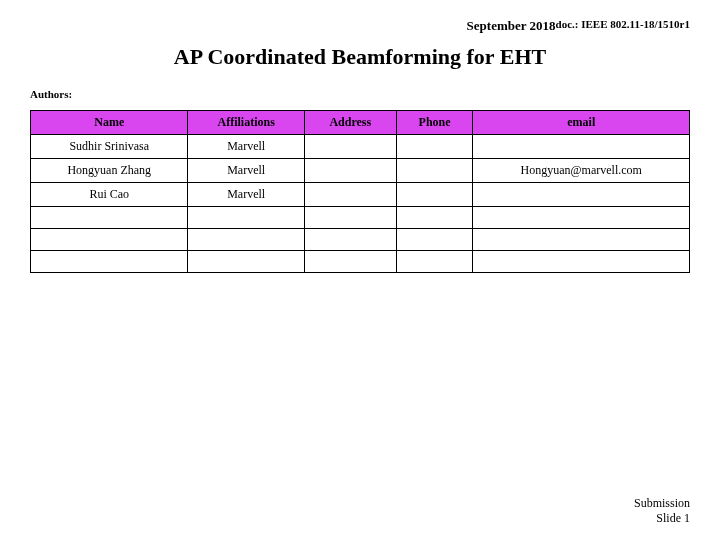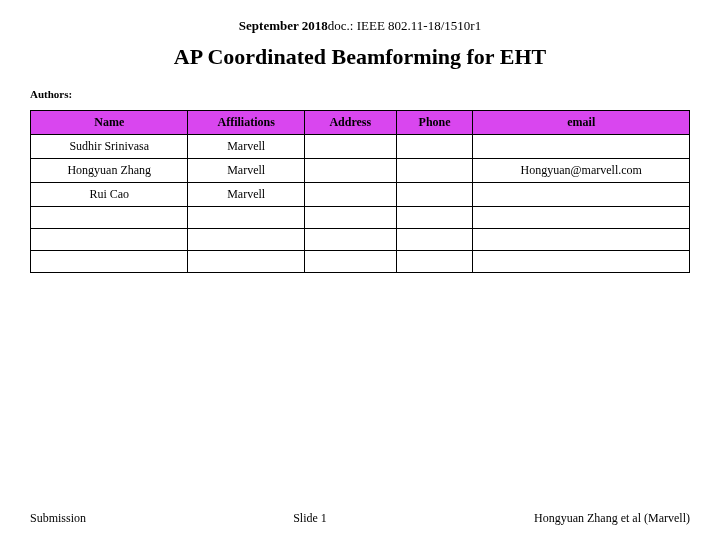--- a/index.html
+++ b/index.html
@@ -21,33 +21,33 @@
     .page {
       width: 720px;
       height: 540px;
       padding: 18px 30px 14px 30px;
       display: flex;
       flex-direction: column;
     }
 
     .header {
       display: flex;
-      justify-content: center;
+      justify-content: flex-end;
       align-items: flex-start;
       margin-bottom: 10px;
     }
 
     .header-left {
       font-size: 13px;
       font-weight: bold;
     }
 
     .header-right {
-      font-size: 13px;
-      font-weight: normal;
+      font-size: 11px;
+      font-weight: bold;
     }
 
     .title-section {
       text-align: center;
       margin-bottom: 10px;
     }
 
     .main-title {
       font-size: 22px;
       font-weight: bold;
@@ -88,20 +88,21 @@
     .authors-table td {
       height: 22px;
     }
 
     .footer {
       display: flex;
       justify-content: space-between;
       align-items: flex-end;
       margin-top: auto;
       padding-top: 10px;
+      flex-direction: column;
     }
 
     .footer-left,
     .footer-center,
     .footer-right {
       font-size: 12px;
     }
 
     .footer-center {
       text-align: center;
@@ -176,16 +177,15 @@
           <td></td>
           <td></td>
           <td></td>
         </tr>
       </tbody>
   </table>
 
   <div class="footer">
     <span class="footer-left">Submission</span>
     <span class="footer-center">Slide 1</span>
-    <span class="footer-right">Hongyuan Zhang et al (Marvell)</span>
   </div>
 
 </div>
 
 </body></html>

